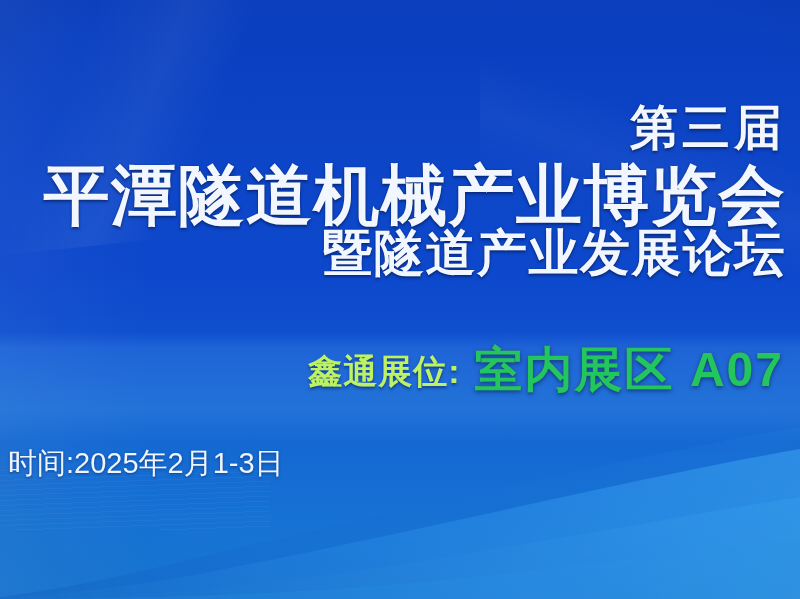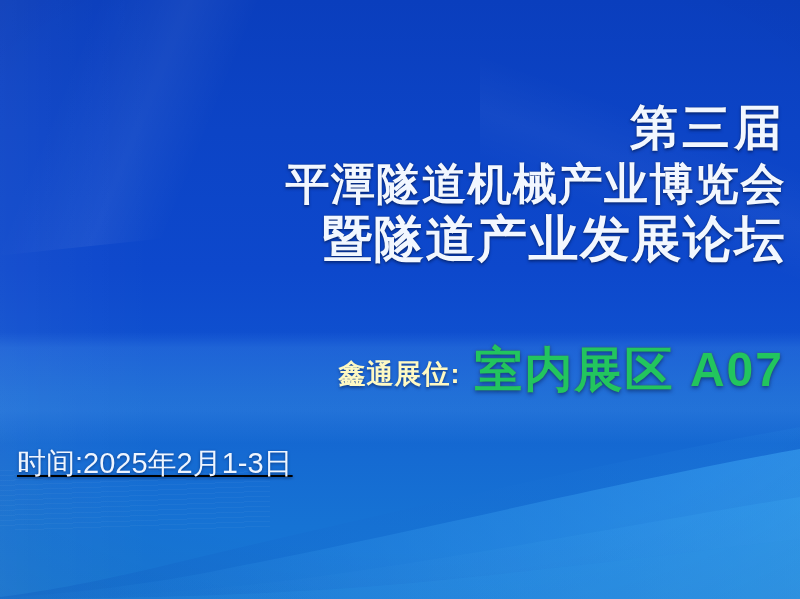--- a/index.html
+++ b/index.html
@@ -134,63 +134,62 @@
     color: #f2f7ff;
     font-weight: 700;
     letter-spacing: 1px;
     line-height: 1.0;
     white-space: nowrap;
     text-shadow:
       0 2px 3px rgba(0,20,70,0.55),
       0 0 1px rgba(0,30,90,0.9);
   }
   .title-line.l1 { font-size: 48px; margin-bottom: 10px; letter-spacing: 4px; margin-left: 36px; }
-  .title-line.l2 { font-size: 44px; margin-bottom: 8px; letter-spacing: 1.5px; }
+  .title-line.l2 { font-size: 66px; margin-bottom: 0; letter-spacing: 1.5px; }
   .title-line.l3 { font-size: 50px; letter-spacing: 1.5px; }
 
   .booth-row {
     position: absolute;
     left: 0;
     right: 16px;
     top: 338px;
     display: flex;
     align-items: baseline;
     justify-content: flex-end;
     gap: 14px;
     white-space: nowrap;
   }
   .booth-label {
-    color: #fef9c3;
-    font-size: 27px;
+    color: #bef264;
+    font-size: 34px;
     font-weight: 700;
     letter-spacing: 1px;
     text-shadow: 0 2px 3px rgba(0,20,70,0.5);
     position: relative;
     top: -3px;
   }
   .booth-value {
     color: #22c55e;
     font-size: 48px;
     font-weight: 700;
     letter-spacing: 2px;
     text-shadow:
       0 2px 4px rgba(0,25,80,0.55),
       0 0 2px rgba(120,90,0,0.45);
   }
 
   .meta-row {
     position: absolute;
-    left: 17px;
+    left: 8px;
     right: 8px;
     top: 444px;
     display: flex;
     align-items: baseline;
     justify-content: space-between;
     white-space: nowrap;
-    text-decoration: underline;
   }
   .meta-item {
     color: #eef5ff;
     font-size: 29px;
     font-weight: 400;
     letter-spacing: 0px;
     text-shadow: 0 1px 3px rgba(0,20,70,0.5);
   }
 </style>
 </head>

